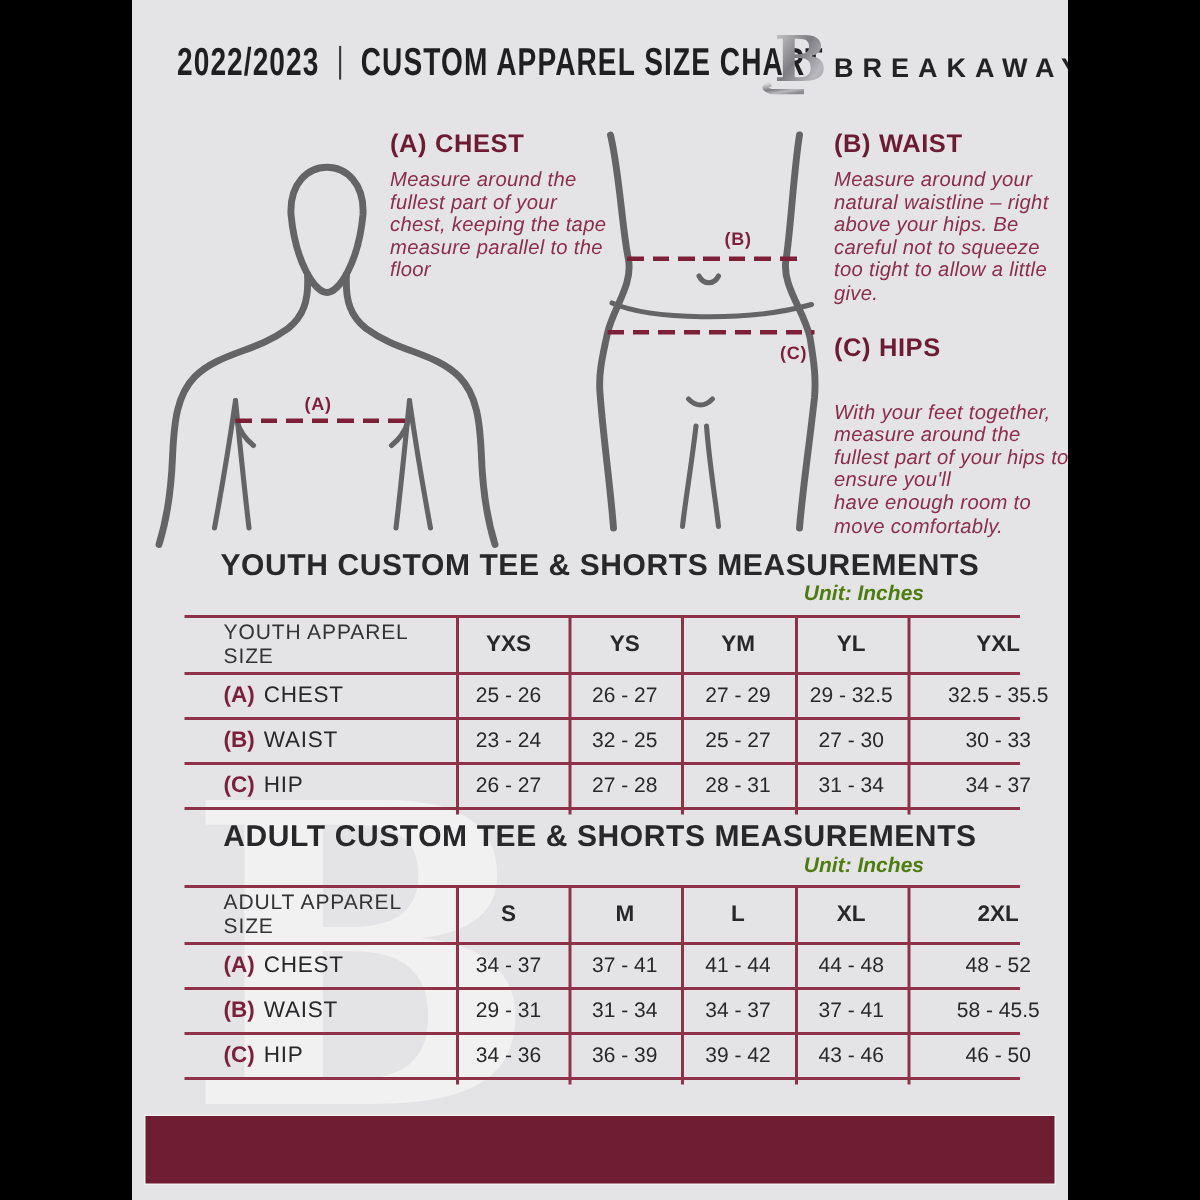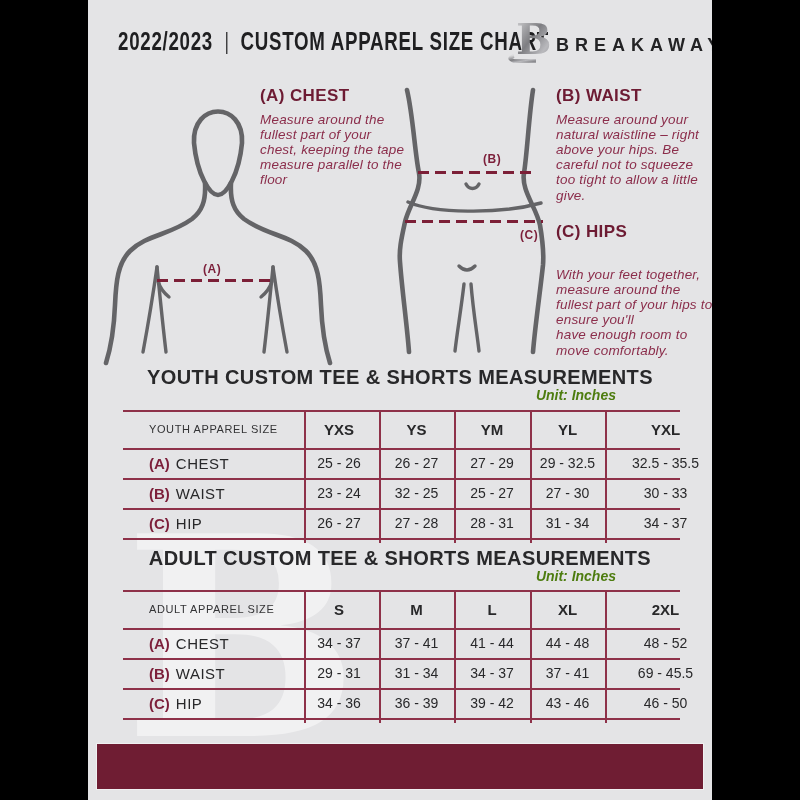--- a/index.html
+++ b/index.html
@@ -45,21 +45,21 @@
   .hl0{top:0;} .hl1{top:38px;} .hl2{top:68px;} .hl3{top:98px;} .hl4{top:128px;}
   .vline{position:absolute;top:0;width:1.6px;height:133px;background:#8e3149;}
   .v1{left:181px;} .v2{left:256px;} .v3{left:331px;} .v4{left:407px;} .v5{left:482px;}
   .tcell{position:absolute;display:flex;align-items:center;justify-content:center;
          color:#28282a;font-size:14px;}
   .rh{top:0;height:38px;font-weight:bold;font-size:15px;}
   .r0{top:38px;height:30px;} .r1{top:68px;height:30px;} .r2{top:98px;height:30px;}
   .c0{left:0;width:181px;justify-content:flex-start;padding-left:26px;box-sizing:border-box;}
   .c1{left:181px;width:70px;} .c2{left:256px;width:75px;} .c3{left:331px;width:76px;}
   .c4{left:407px;width:75px;} .c5{left:482px;width:75px;margin-left:23px;}
-  .sizelabel{font-weight:normal;font-size:11px;letter-spacing:0.6px;color:#333335;}
+  .sizelabel{font-weight:normal;font-size:14px;letter-spacing:0.6px;color:#333335;}
   .rowname{font-size:15px;letter-spacing:0.5px;}
   .pfx{font-weight:bold;color:#7c1f3a;margin-right:6px;font-size:15px;}
 
   
   .footer-bar{position:absolute;left:9px;top:744px;width:606px;height:45px;background:#6f1d33;
               box-shadow:0 0 0 1px rgba(255,255,255,0.45);z-index:4;}
 </style>
 </head>
 <body>
 
@@ -215,21 +215,21 @@
       <div class="tcell r0 c5">48 - 52</div>
 
       <div class="tcell r1 c0">
         <span class="pfx">(B)</span>
         <span class="rowname">WAIST</span>
       </div>
       <div class="tcell r1 c1">29 - 31</div>
       <div class="tcell r1 c2">31 - 34</div>
       <div class="tcell r1 c3">34 - 37</div>
       <div class="tcell r1 c4">37 - 41</div>
-      <div class="tcell r1 c5">69 - 45.5</div>
+      <div class="tcell r1 c5">58 - 45.5</div>
 
       <div class="tcell r2 c0">
         <span class="pfx">(C)</span>
         <span class="rowname">HIP</span>
       </div>
       <div class="tcell r2 c1">34 - 36</div>
       <div class="tcell r2 c2">36 - 39</div>
       <div class="tcell r2 c3">39 - 42</div>
       <div class="tcell r2 c4">43 - 46</div>
       <div class="tcell r2 c5">46 - 50</div>

